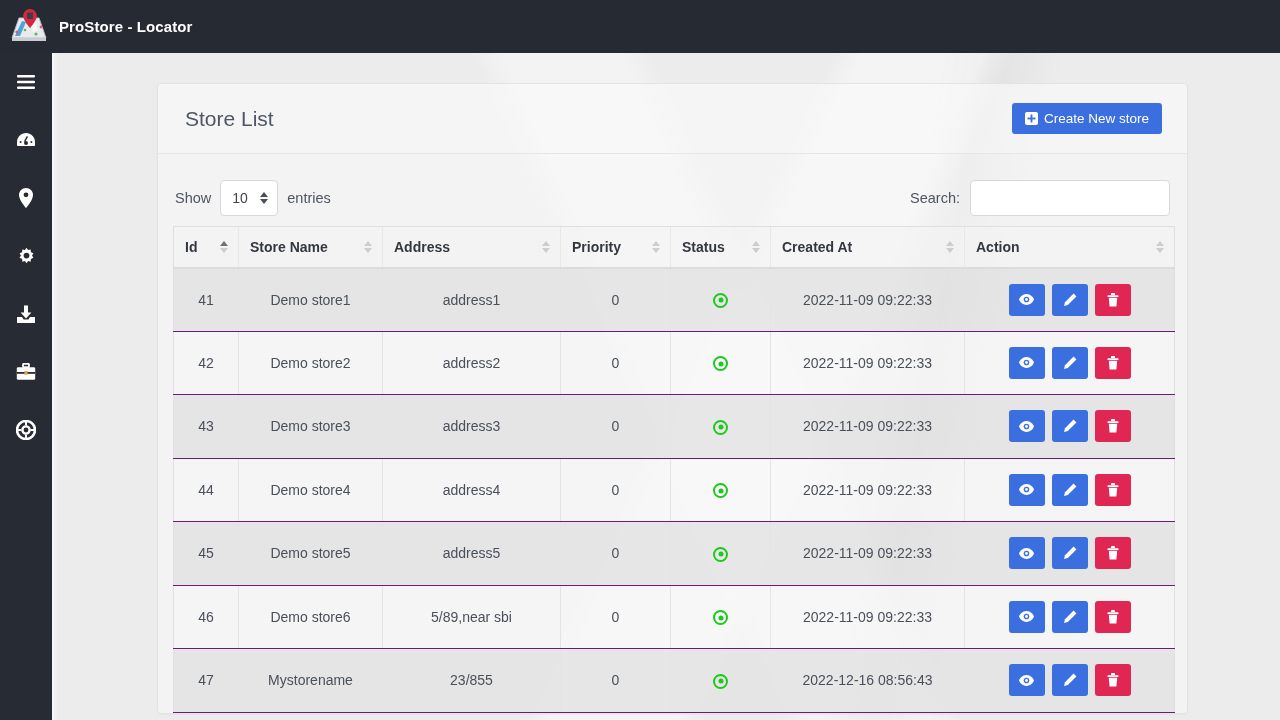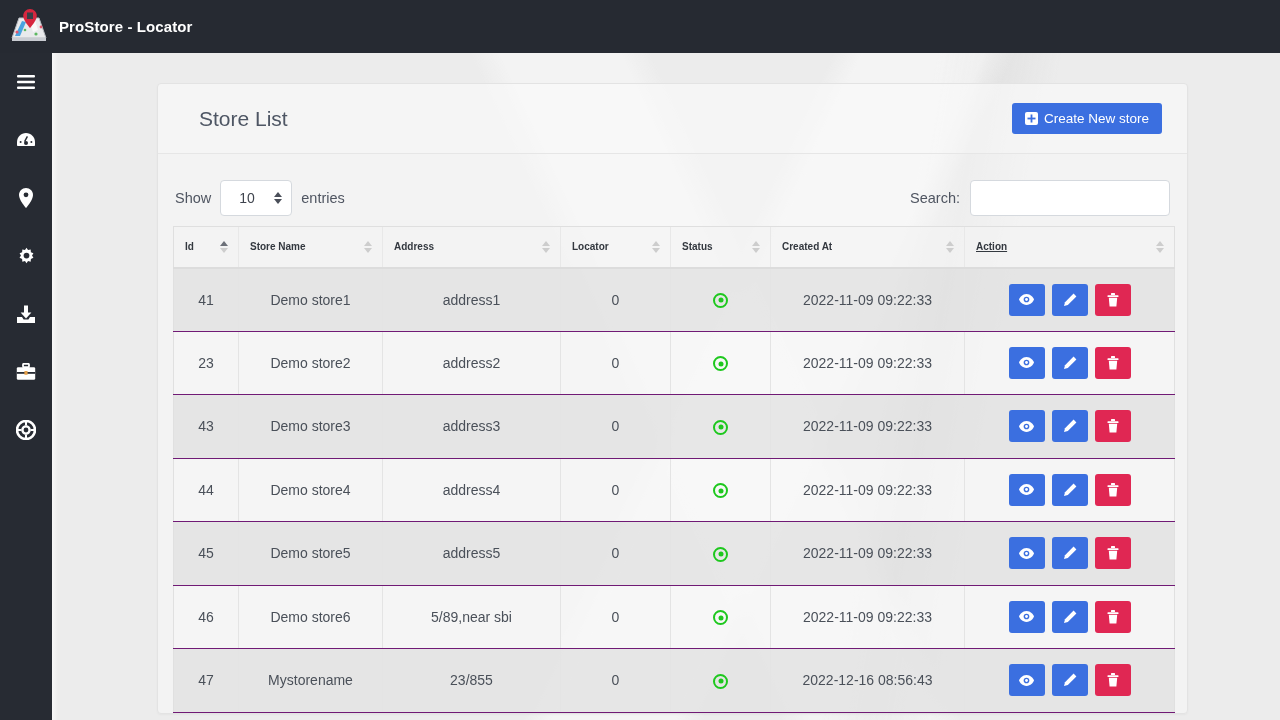--- a/index.html
+++ b/index.html
@@ -85,21 +85,21 @@
     padding: 0 20px;
     display: flex; align-items: center; justify-content: space-between;
     border-bottom: 1px solid #e6e6e6;
     background: rgba(250,250,250,.35);
     border-radius: 4px 4px 0 0;
   }
   .card-title {
     font-size: 21px;
     color: #4e5664;
     font-weight: normal;
-    margin-left: 21px;
+    margin-left: 7px;
   }
   .header-btns { display: flex; gap: 10px; margin-right: 5px; }
   .btn {
     border: none; border-radius: 3px;
     color: #fff;
     font-size: 13.5px;
     font-family: "Liberation Sans", sans-serif;
     padding: 9px 13px;
     display: inline-flex; align-items: center; gap: 6px;
     cursor: pointer;
@@ -114,26 +114,26 @@
   
   .controls {
     display: flex; align-items: center; justify-content: space-between;
     height: 56px;
     padding: 0 4px;
     gap: 12px;
   }
   .length-wrap { display: flex; align-items: center; gap: 9px; color: #4f5561; font-size: 14.5px; }
   .select-box {
     position: relative;
-    width: 72px; height: 36px;
+    width: 58px; height: 36px;
     background: #fff;
     border: 1px solid #d5d9de;
     border-radius: 4px;
     display: flex; align-items: center;
-    padding-left: 18px;
+    padding-left: 11px;
     font-size: 14px; color: #3f444e;
   }
   .select-arrows {
     position: absolute; right: 9px; top: 50%;
     transform: translateY(-50%);
     display: flex; flex-direction: column; gap: 2px;
   }
   .select-arrows i {
     width: 0; height: 0;
     border-left: 4px solid transparent;
@@ -161,30 +161,30 @@
     border-collapse: collapse;
     table-layout: fixed;
     margin-left: 2px;
   }
   table.dt th {
     background: rgba(244,244,244,.6);
     border-top: 1px solid #dfdfdf;
     border-bottom: 2px solid #dcdcdc;
     border-left: 1px solid #e8e8e8;
     height: 41px;
-    font-size: 10px;
+    font-size: 14px;
     color: #33383f;
     font-weight: bold;
     text-align: left;
     padding: 0 11px;
     position: relative;
     white-space: nowrap;
   }
   table.dt th:first-child { border-left: 1px solid #dfdfdf; }
-  table.dt th:last-child  { border-right: 1px solid #dfdfdf; text-decoration: underline; }
+  table.dt th:last-child  { border-right: 1px solid #dfdfdf; }
   .sortarr {
     position: absolute; right: 10px; top: 50%;
     transform: translateY(-50%);
     display: flex; flex-direction: column; gap: 2px;
   }
   .sortarr i { width: 0; height: 0; border-left: 4px solid transparent; border-right: 4px solid transparent; }
   .sortarr i.up { border-bottom: 5px solid #cdcdcd; }
   .sortarr i.dn { border-top: 5px solid #cdcdcd; }
   .sortarr.asc i.up { border-bottom-color: #6c7079; }
 
@@ -380,21 +380,21 @@
                   <i class="dn"></i>
                 </span></th>
             <th><span>Store Name</span><span class="sortarr">
                   <i class="up"></i>
                   <i class="dn"></i>
                 </span></th>
             <th><span>Address</span><span class="sortarr">
                   <i class="up"></i>
                   <i class="dn"></i>
                 </span></th>
-            <th><span>Locator</span><span class="sortarr">
+            <th><span>Priority</span><span class="sortarr">
                   <i class="up"></i>
                   <i class="dn"></i>
                 </span></th>
             <th><span>Status</span><span class="sortarr">
                   <i class="up"></i>
                   <i class="dn"></i>
                 </span></th>
             <th><span>Created At</span><span class="sortarr">
                   <i class="up"></i>
                   <i class="dn"></i>
@@ -437,21 +437,21 @@
                         <rect x="4" y="0" width="4" height="2" rx=".5"></rect>
                         <rect x="0.5" y="2.2" width="11" height="1.9" rx=".6"></rect>
                         <path d="M1.8 4.8 L10.2 4.8 L9.4 13.4 L2.6 13.4 Z"></path>
                       </svg>
                     </span>
                   </button>
                 </div>
               </td>
             </tr>
             <tr class="even">
-              <td>23</td>
+              <td>42</td>
               <td>Demo store2</td>
               <td>address2</td>
               <td>0</td>
               <td><span class="status-dot"></span></td>
               <td>2022-11-09 09:22:33</td>
               <td>
                 <div class="actions">
                   <button class="act-btn act-view">
                     <span>
                       <svg width="15" height="13" viewBox="0 0 18 13" fill="#fff">

